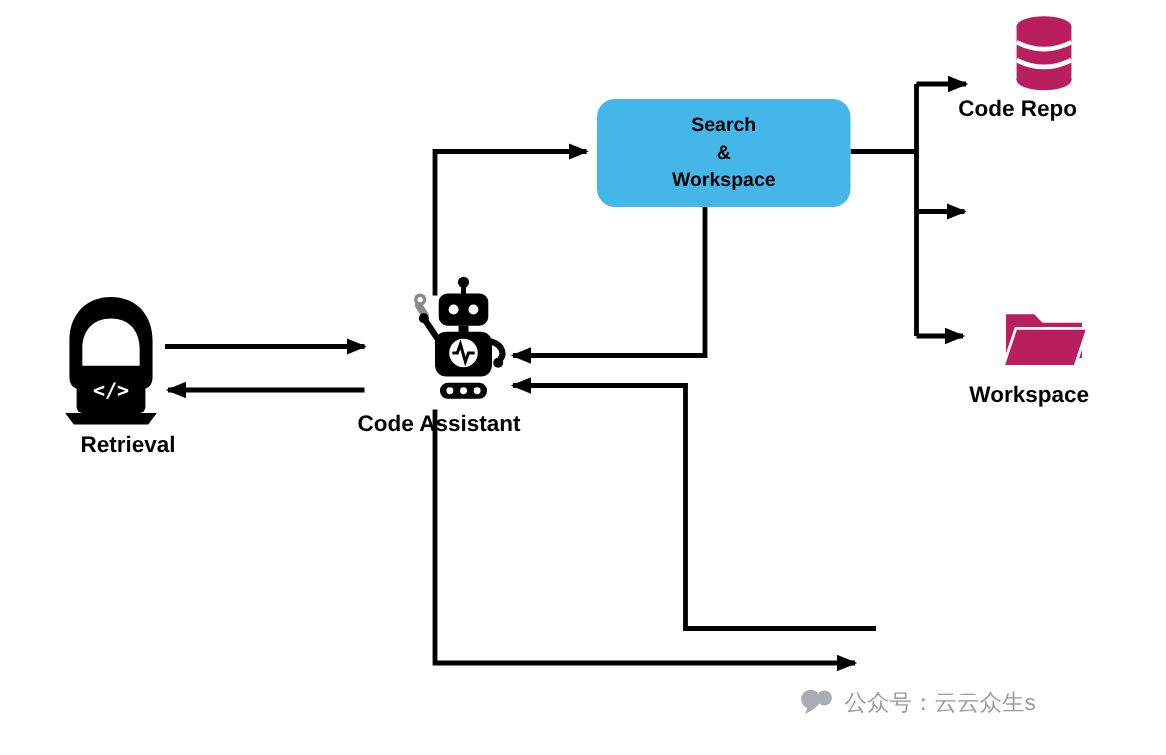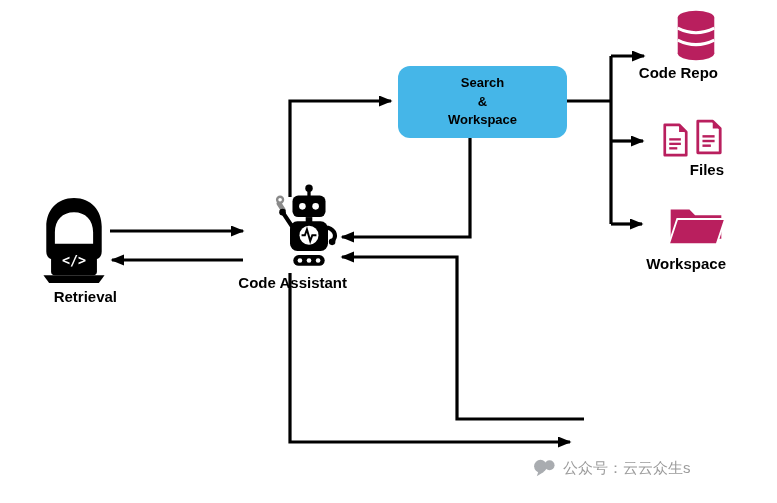--- a/index.html
+++ b/index.html
@@ -103,39 +103,20 @@
     <svg width="44" height="53" viewBox="0 0 48 58">
       <ellipse cx="24" cy="9.5" rx="20" ry="7.5" fill="#b91f5e"></ellipse>
       <rect x="4" y="9.5" width="40" height="39" fill="#b91f5e"></rect>
       <ellipse cx="24" cy="48.5" rx="20" ry="7.5" fill="#b91f5e"></ellipse>
       <path d="M4 21 Q24 31 44 21" stroke="#fff" stroke-width="3.4" fill="none"></path>
       <path d="M4 34 Q24 44 44 34" stroke="#fff" stroke-width="3.4" fill="none"></path>
     </svg>
     <div class="node-label">Code Repo</div>
   </div>
 
-  <div class="node" style="left:650px;top:119px;width:74px;">
-    <div class="files-icons">
-      <svg class="page-back" width="27" height="34" viewBox="0 0 30 38">
-        <path d="M3 2 H19 L27 10 V36 H3 Z" fill="#fff" stroke="#b91f5e" stroke-width="3" stroke-linejoin="round"></path>
-        <path d="M19 2 V10 H27 Z" fill="#b91f5e"></path>
-        <rect x="8" y="17" width="13" height="2.6" fill="#b91f5e"></rect>
-        <rect x="8" y="22" width="13" height="2.6" fill="#b91f5e"></rect>
-        <rect x="8" y="27" width="9" height="2.6" fill="#b91f5e"></rect>
-      </svg>
-      <svg class="page-front" width="28" height="36" viewBox="0 0 30 38">
-        <path d="M3 2 H19 L27 10 V36 H3 Z" fill="#fff" stroke="#b91f5e" stroke-width="3" stroke-linejoin="round"></path>
-        <path d="M19 2 V10 H27 Z" fill="#b91f5e"></path>
-        <rect x="8" y="17" width="13" height="2.6" fill="#b91f5e"></rect>
-        <rect x="8" y="22" width="13" height="2.6" fill="#b91f5e"></rect>
-        <rect x="8" y="27" width="9" height="2.6" fill="#b91f5e"></rect>
-      </svg>
-    </div>
-    <div class="node-label">Files</div>
-  </div>
 
   <div class="node" style="left:634px;top:203px;width:92px;">
     <svg width="60" height="45" viewBox="0 0 64 48">
       <path d="M5 7 L25 7 L31 13 L59 13 L59 38 L5 38 Z" fill="#b91f5e"></path>
       <path d="M12 17 L63 17 L54 44 L3 44 Z" fill="#b91f5e" stroke="#fff" stroke-width="2"></path>
     </svg>
     <div class="node-label" style="margin-top:8px;">Workspace</div>
   </div>
 
 

